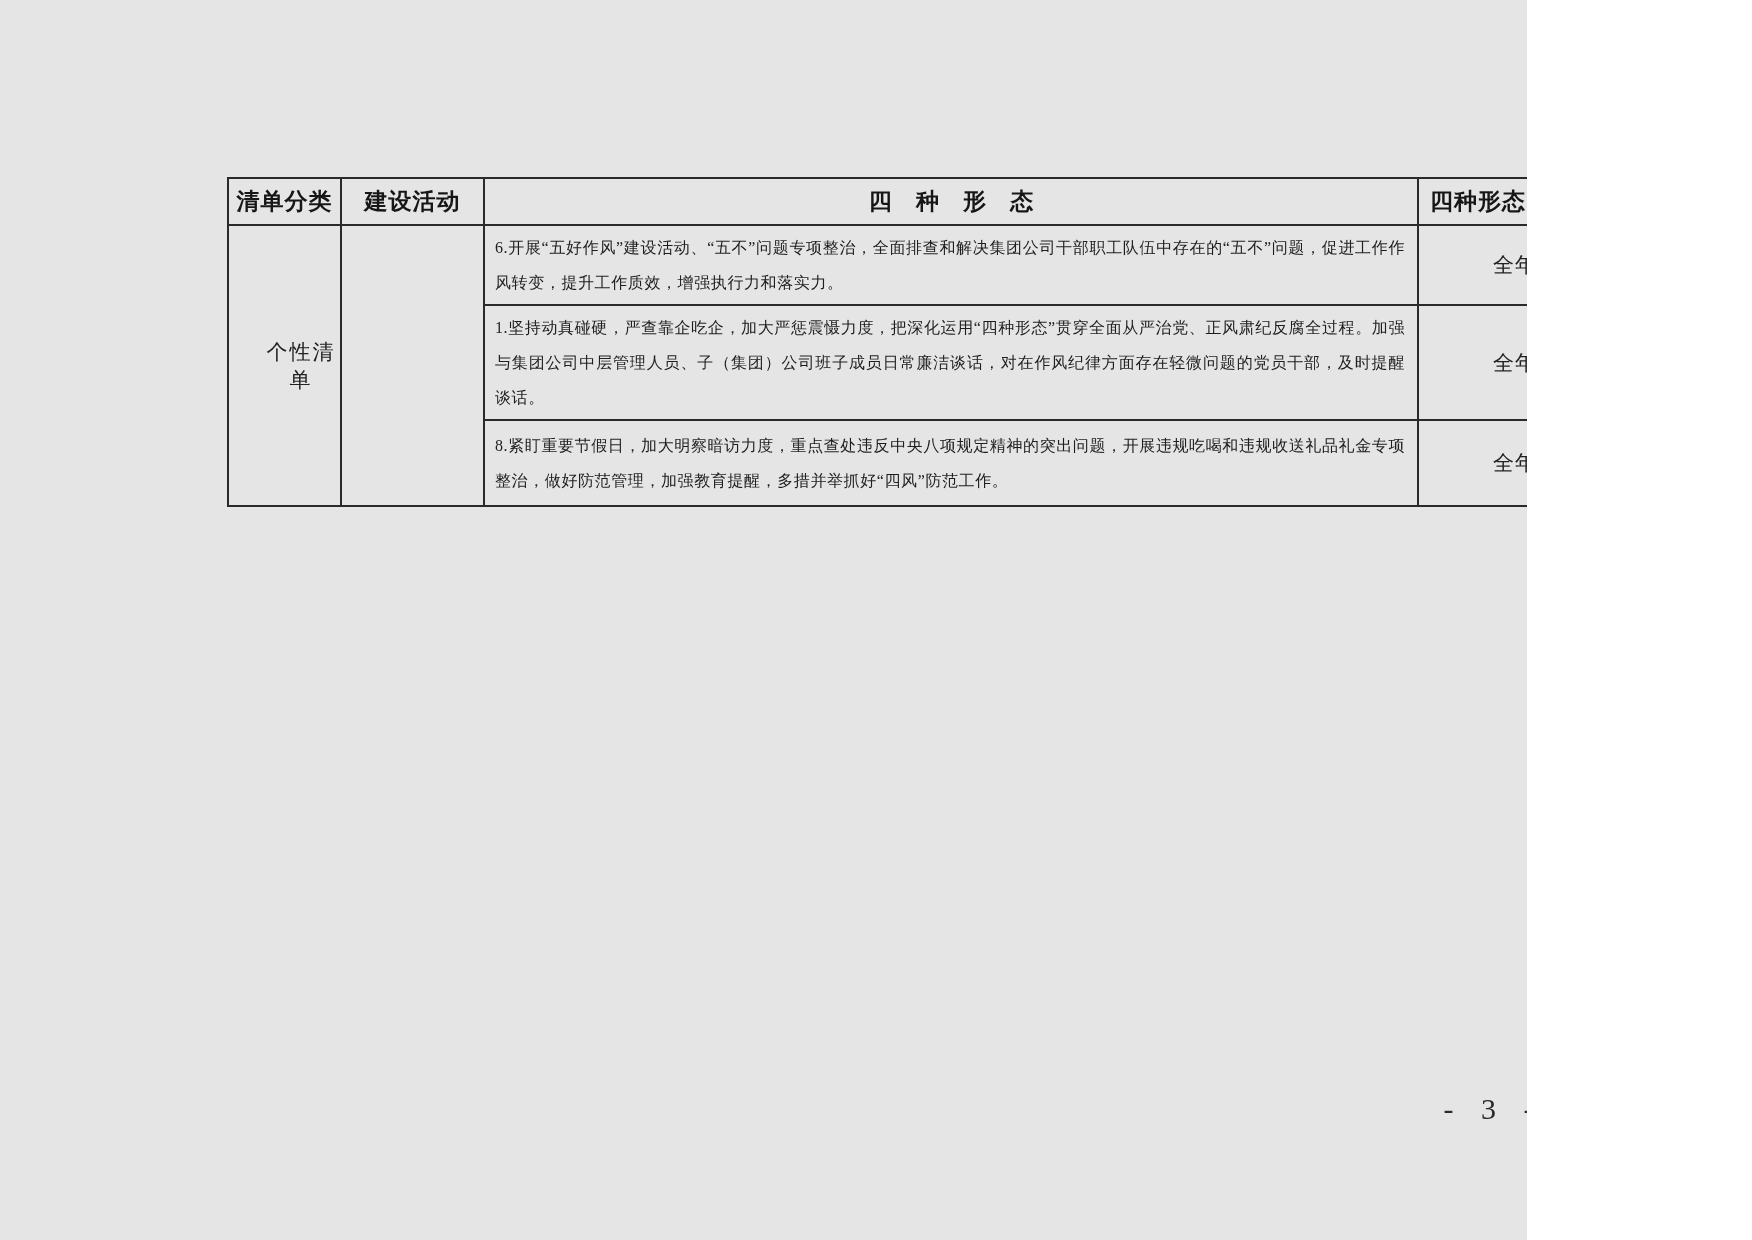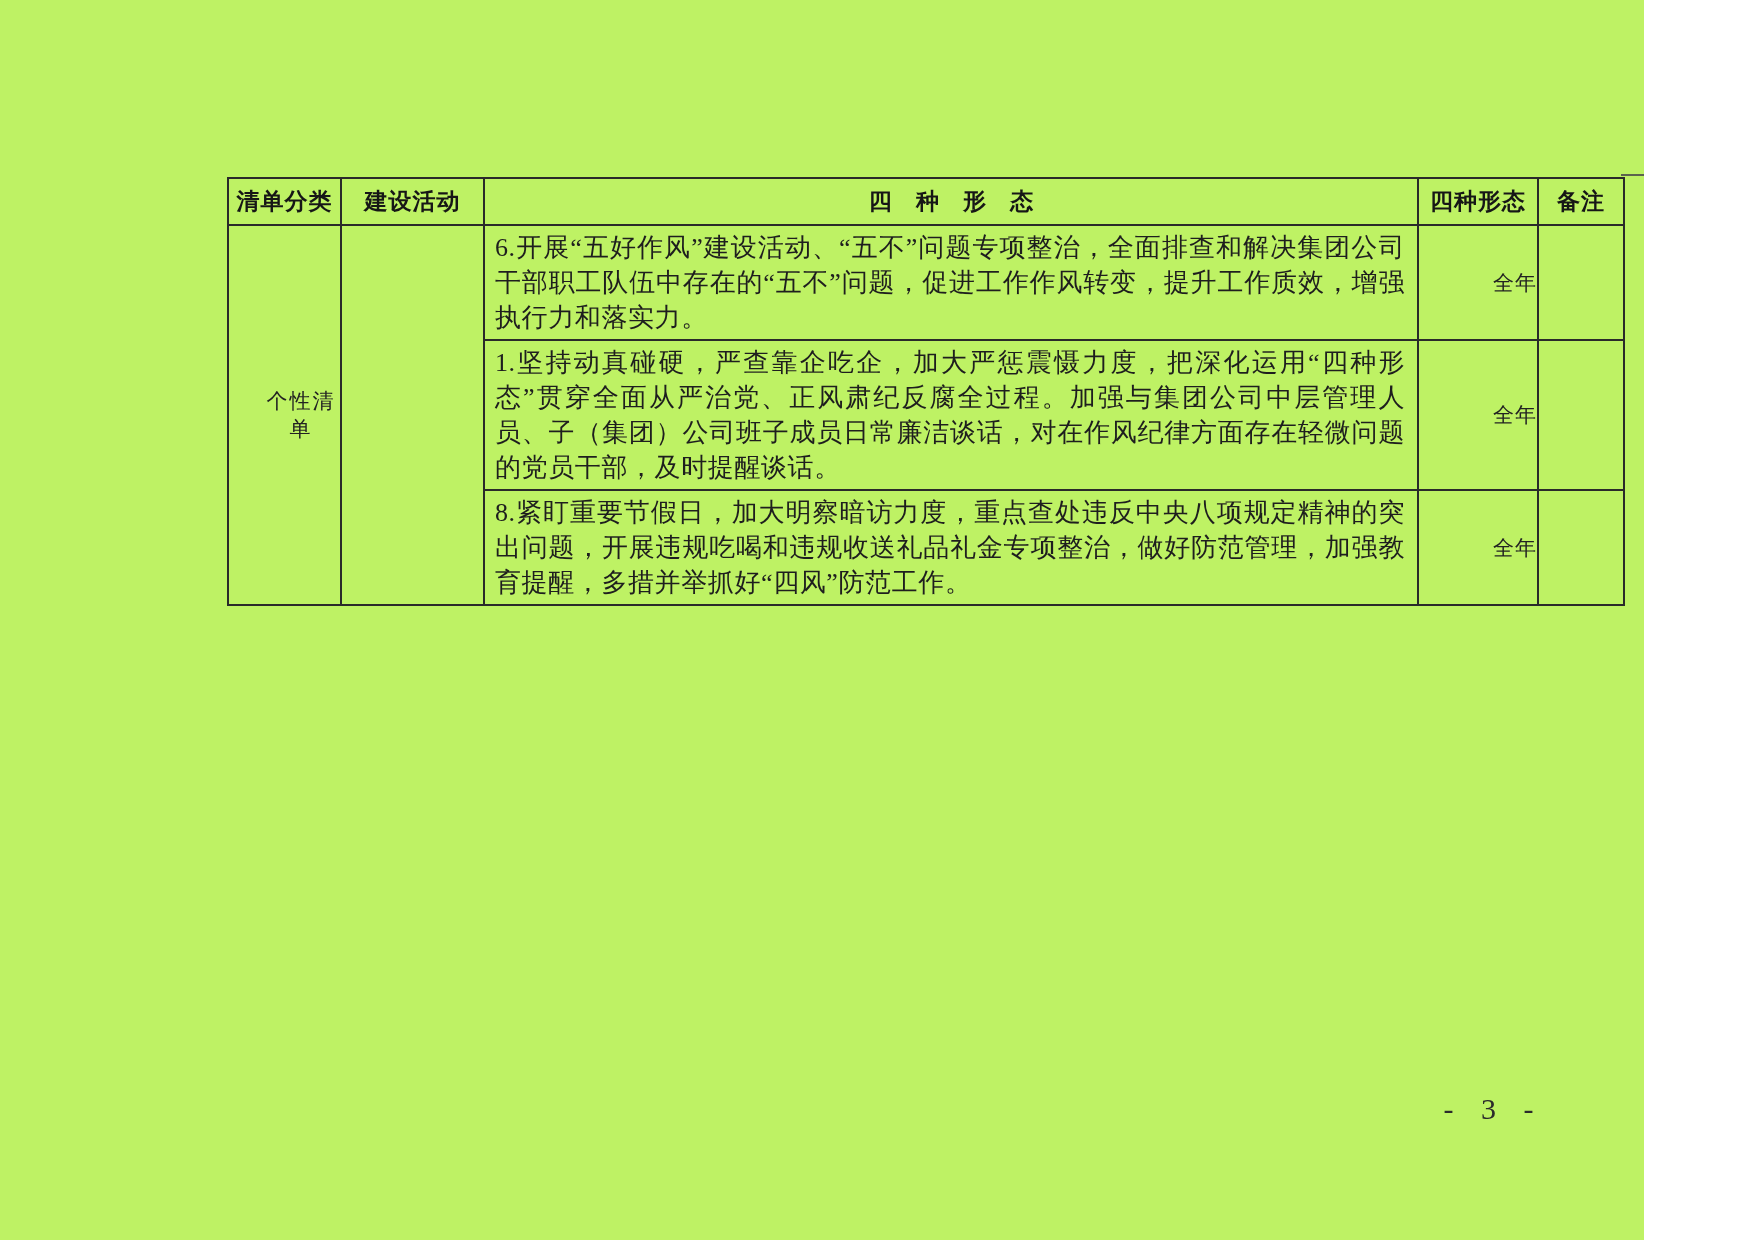--- a/index.html
+++ b/index.html
@@ -2,23 +2,23 @@
 <html><head>
 <meta charset="utf-8">
 <style>
   html, body {
     margin: 0;
     padding: 0;
     background: #ffffff;
   }
   .page {
     position: relative;
-    width: 1644px;
+    width: 1527px;
     height: 1240px;
-    background: #bef264;
+    background: #e5e5e5;
     overflow: hidden;
     font-family: "Liberation Serif", "DejaVu Serif", serif;
     color: #1c1c1c;
   }
   table.doc-table {
     position: absolute;
     left: 227px;
     top: 177px;
     width: 1396px;
     border-collapse: collapse;
@@ -48,21 +48,21 @@
     text-indent: 1.05em; 
   }
   td.category-cell, td.project-cell {
     text-align: center;
     font-size: 21px;
     letter-spacing: 2px;
     color: #222222;
     padding-left: 33px;
   }
   td.measure-cell {
-    font-size: 26px;
+    font-size: 16px;
     line-height: 35px;
     text-align: justify;
     padding: 4px 12px 4px 10px;
     letter-spacing: 0.6px;
     color: #1e1e1e;
   }
   td.deadline-cell {
     text-align: right;
     font-size: 21px;
     letter-spacing: 1px;

